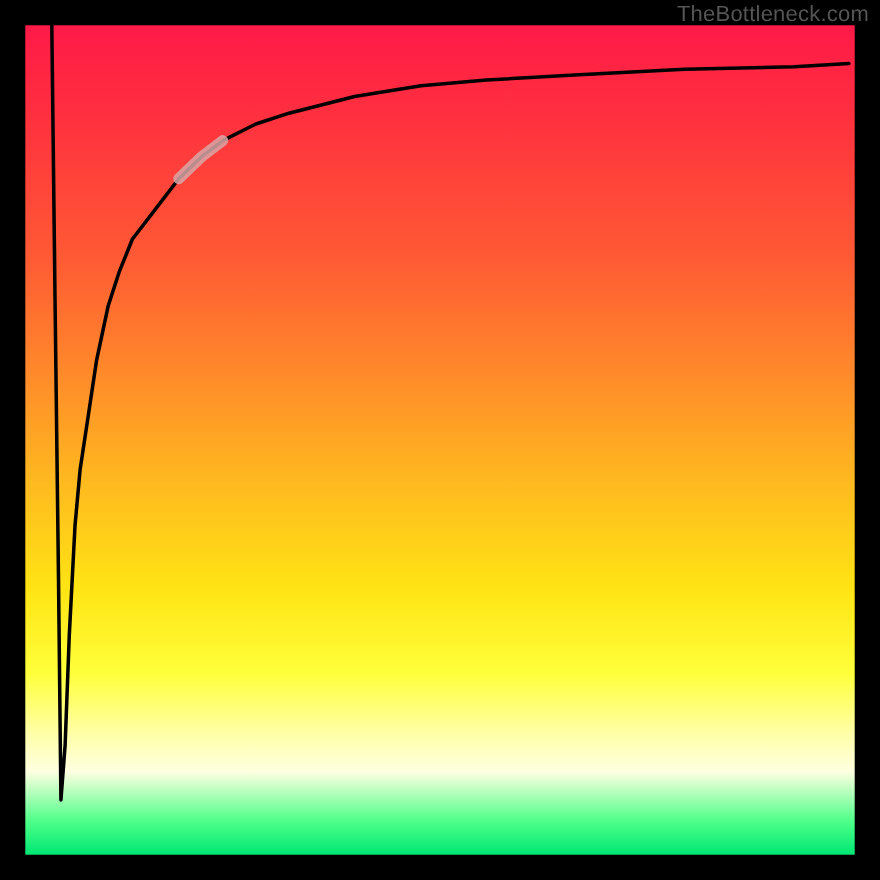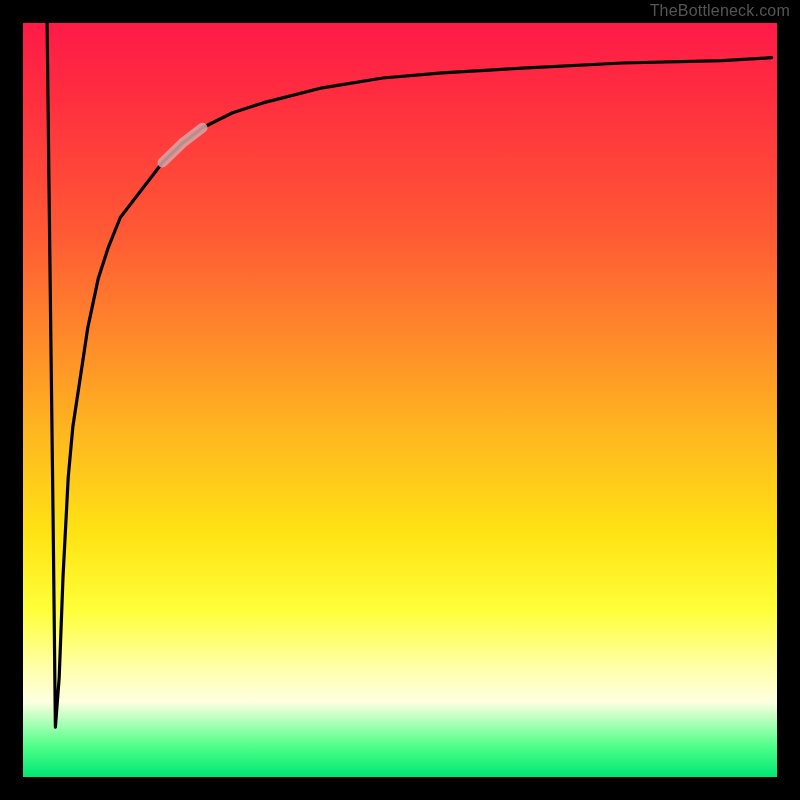--- a/index.html
+++ b/index.html
@@ -15,21 +15,21 @@
     position: relative;
     width: 800px;
     height: 800px;
     background: #000;
   }
   .watermark {
     position: absolute;
     top: 2px;
     right: 10px;
     color: #555;
-    font-size: 16px;
+    font-size: 20px;
     font-weight: 500;
     letter-spacing: 0.2px;
     user-select: none;
   }
   .plot {
     position: absolute;
     left: 23px;
     top: 23px;
     width: 754px;
     height: 754px;

